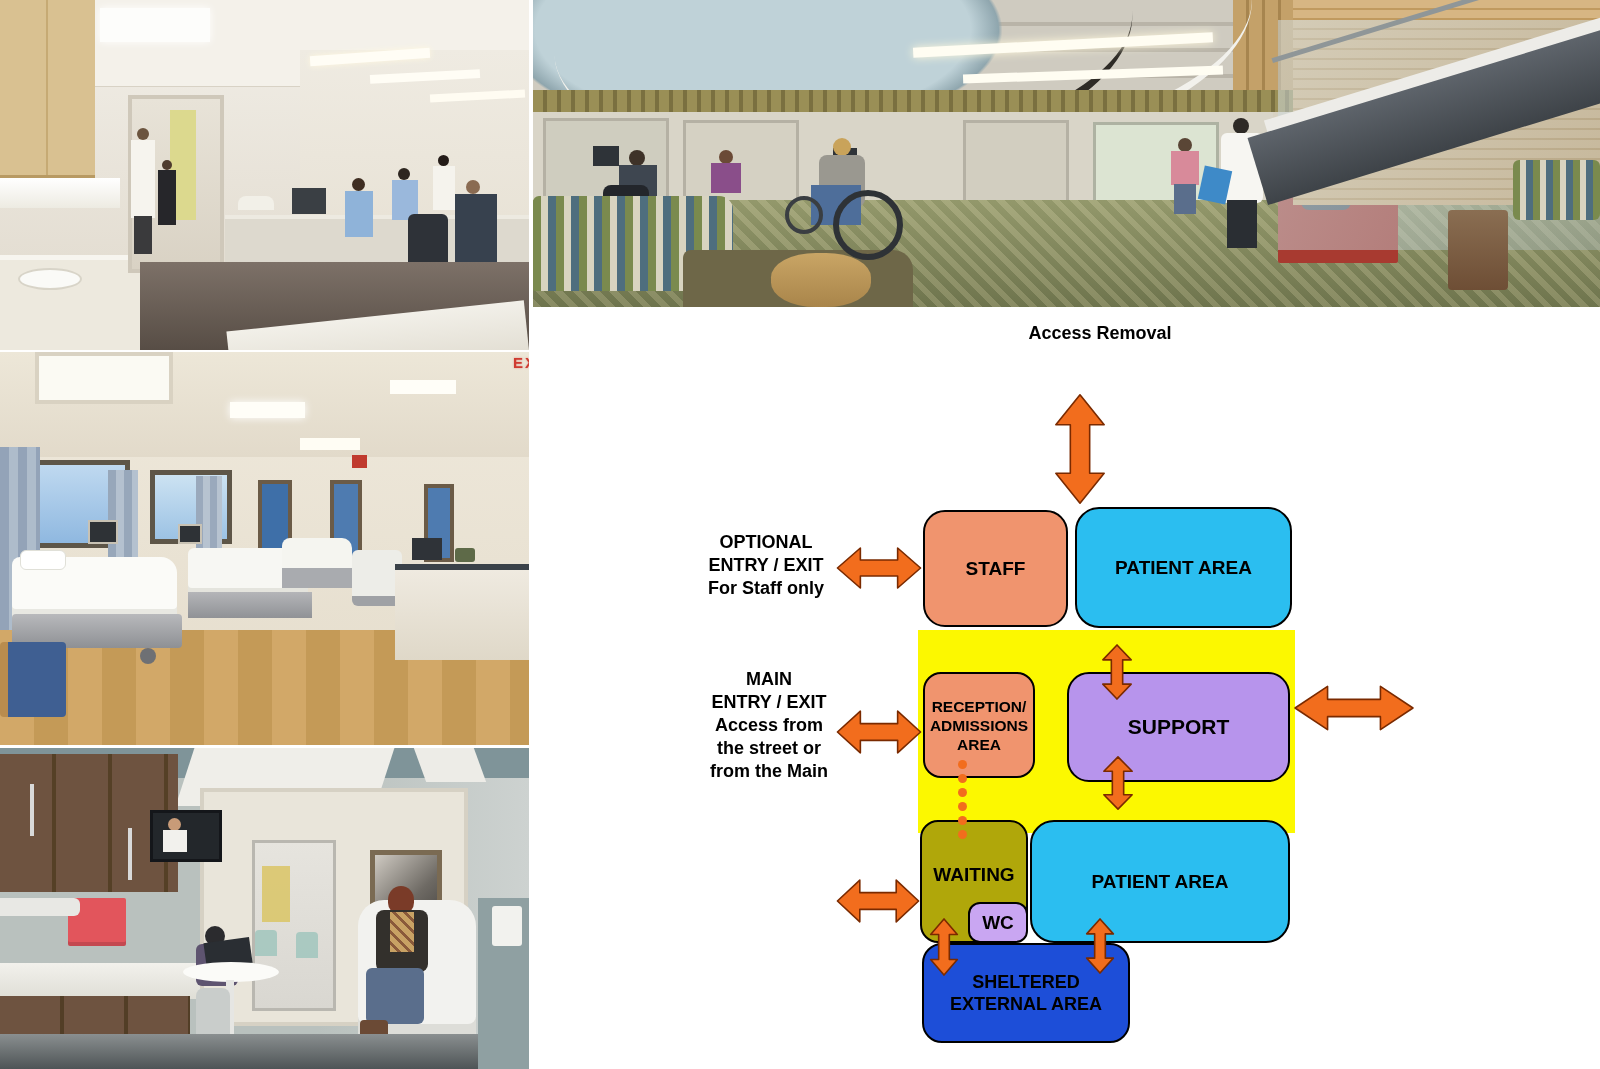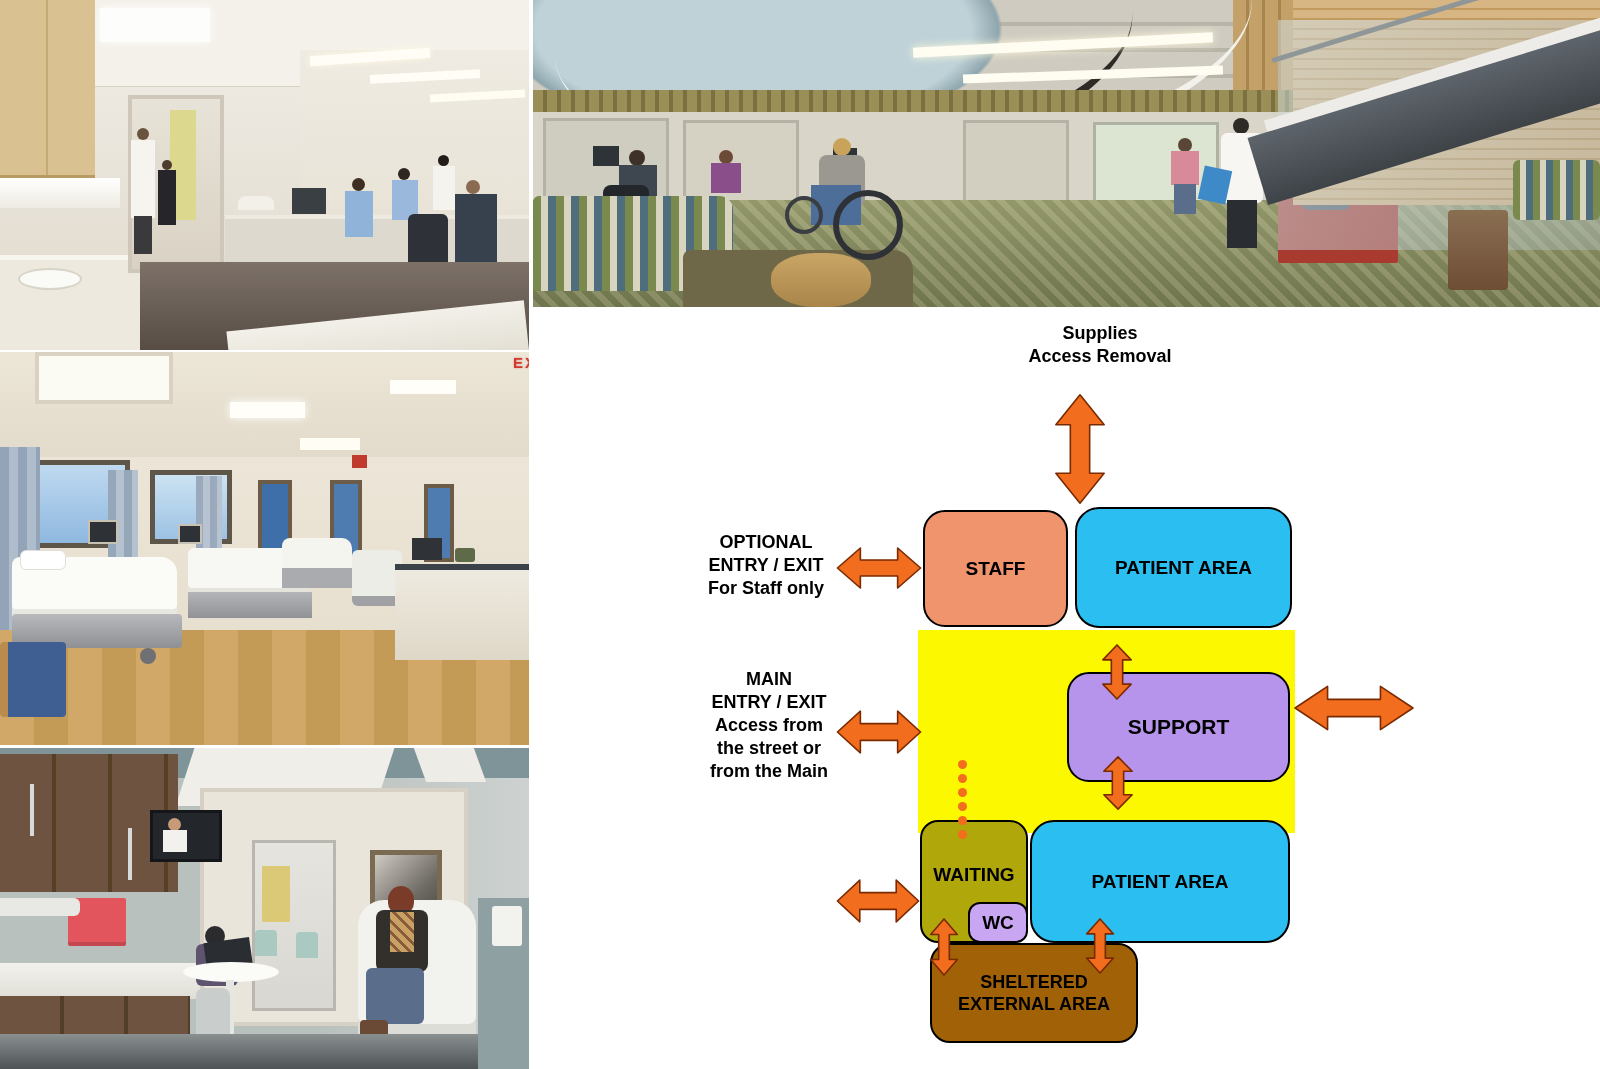--- a/index.html
+++ b/index.html
@@ -177,21 +177,20 @@
     <div class="abs" style="left:740px;top:58px;width:430px;height:5px;background:#8F9698;transform:rotate(-17deg);transform-origin:left bottom;"></div>
     <div class="abs" style="left:980px;top:160px;width:87px;height:60px;background:repeating-linear-gradient(90deg,#7A8A4E 0 7px,#D8D4C0 7px 13px,#4E6E7E 13px 20px);border-radius:6px;"></div>
     <div class="abs" style="left:915px;top:210px;width:60px;height:80px;background:linear-gradient(#8A6E52,#6E4E35);border-radius:4px;"></div>
   </div>
 
   <div class="abs" style="left:0;top:0;width:1600px;height:1069px;">
 
     <div class="abs" style="left:918px;top:630px;width:377px;height:203px;background:#FCF800;"></div>
 
     <div class="ann" style="left:940px;top:322px;width:320px;">
-      <div>Supplies</div>
       <div>Access Removal</div>
     </div>
     <div class="ann" style="left:656px;top:531px;width:220px;">
       <div>OPTIONAL</div>
       <div>ENTRY / EXIT</div>
       <div>For Staff only</div>
     </div>
     <div class="ann" style="left:659px;top:668px;width:220px;">
       <div>MAIN</div>
       <div>ENTRY / EXIT</div>
@@ -199,30 +198,35 @@
       <div>the street or</div>
       <div>from the Main</div>
     </div>
 
     <div class="box" style="left:923px;top:510px;width:145px;height:117px;background:#F0946E;border-radius:22px;font-size:19px;">
       <span>STAFF</span>
     </div>
     <div class="box" style="left:1075px;top:507px;width:217px;height:121px;background:#2BBEF0;border-radius:24px;font-size:19px;">
       <span>PATIENT AREA</span>
     </div>
+    <div class="box" style="left:923px;top:672px;width:112px;height:106px;background:#F0946E;border-radius:18px;font-size:15.5px;line-height:19px;">
+      <span>RECEPTION/</span>
+      <span>ADMISSIONS</span>
+      <span>AREA</span>
+    </div>
     <div class="box" style="left:1067px;top:672px;width:223px;height:110px;background:#B794EC;border-radius:22px;font-size:21px;">
       <span>SUPPORT</span>
     </div>
     <div class="box" style="left:920px;top:820px;width:108px;height:123px;background:#B0A70A;border-radius:18px;font-size:19px;align-items:center;">
       <span style="margin-bottom:14px;">WAITING</span>
     </div>
     <div class="box" style="left:1030px;top:820px;width:260px;height:123px;background:#2BBEF0;border-radius:24px;font-size:19px;">
       <span>PATIENT AREA</span>
     </div>
-    <div class="box" style="left:922px;top:943px;width:208px;height:100px;background:#a16207;border-radius:20px;font-size:18px;line-height:22px;margin-left:8px;">
+    <div class="box" style="left:922px;top:943px;width:208px;height:100px;background:#1d4ed8;border-radius:20px;font-size:18px;line-height:22px;">
       <span>SHELTERED</span>
       <span>EXTERNAL AREA</span>
     </div>
     <div class="box" style="left:968px;top:902px;width:60px;height:41px;background:#C9A6F2;border-radius:12px;font-size:19px;">
       <span>WC</span>
     </div>
 
     <div class="dot" style="left:958px;top:760px;"></div>
     <div class="dot" style="left:958px;top:774px;"></div>
     <div class="dot" style="left:958px;top:788px;"></div>

